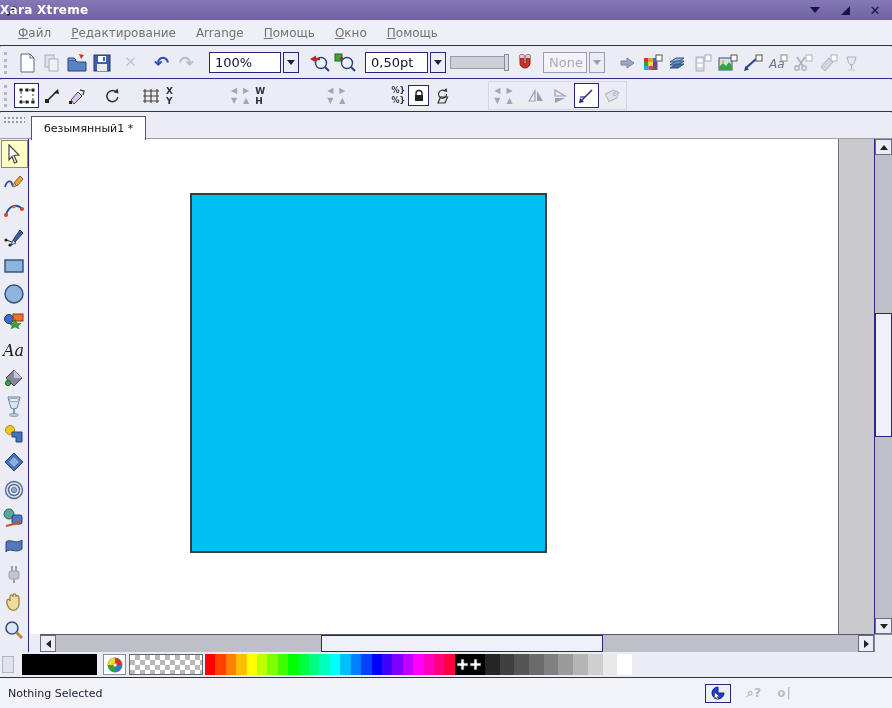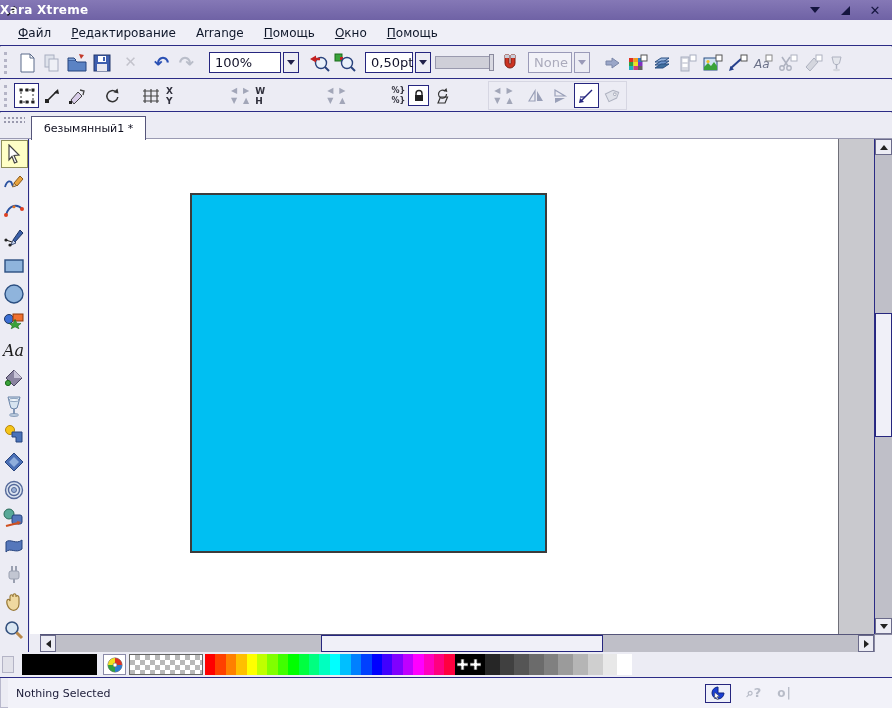--- a/index.html
+++ b/index.html
@@ -16,21 +16,21 @@
     font-size:12px;font-weight:bold;letter-spacing:.3px;}
   .win-controls{margin-left:auto;display:flex;align-items:center;gap:16px;padding-right:10px;z-index:2;}
   .win-controls .wc{width:14px;height:12px;display:flex;align-items:center;justify-content:center;cursor:default;}
   .tri-down{width:0;height:0;border-left:5px solid transparent;border-right:5px solid transparent;border-top:6px solid #15153f;}
   .tri-ne{width:0;height:0;border-left:9px solid transparent;border-top:9px solid #15153f;transform:rotate(90deg);}
   .x-glyph{color:#15153f;font-size:13px;font-weight:bold;line-height:1;}
 
   
   .menubar{position:absolute;top:20px;left:0;right:0;height:26px;background:#EFEFF7;
     border-bottom:1px solid #2B2B85;display:flex;align-items:center;padding-left:8px;}
-  .menu-item{display:inline-block;padding:3px 10px;font-size:12px;color:#0f172a;}
+  .menu-item{display:inline-block;padding:3px 10px;font-size:12px;color:#737373;}
   .menu-item.u::first-letter{text-decoration:underline;}
 
   
   .toolbar1{position:absolute;top:47px;left:0;right:0;height:32px;border-bottom:1px solid #2B2B85;
     background:#ECECF4;display:flex;align-items:center;padding-left:2px;}
   .toolbar2{position:absolute;top:80px;left:0;right:0;height:32px;border-bottom:1px solid #2B2B85;
     background:#ECECF4;display:flex;align-items:center;padding-left:2px;}
   .grip{width:5px;height:22px;border-left:3px dotted #b4b4c6;margin:0 5px 0 2px;}
   .ibtn{width:25px;height:25px;display:flex;align-items:center;justify-content:center;flex:none;}
   .ibtn.pressed{background:#fff;border:1px solid #26267F;}
@@ -100,21 +100,21 @@
                      linear-gradient(45deg,#b9b9b9 25%,transparent 25%,transparent 75%,#b9b9b9 75%);
     background-size:10px 10px;background-position:0 0,5px 5px;}
   .pal-hues{position:absolute;left:205px;top:2px;height:21px;display:flex;}
   .pal-cur{position:absolute;left:455px;top:2px;width:30px;height:21px;background:#000;}
   .pal-grays{position:absolute;left:485px;top:2px;height:21px;display:flex;}
   .swatch{height:21px;flex:none;}
   .marker{position:absolute;top:5px;}
 
   
   .statusbar{position:absolute;top:678px;left:0;right:0;bottom:0;background:#F2F2F9;
-    display:flex;align-items:center;padding:0 8px;font-size:11px;color:#1c1c38;margin-left:8px;}
+    display:flex;align-items:center;padding:0 8px;font-size:11px;color:#1c1c38;}
   .status-icons{margin-left:auto;display:flex;align-items:center;gap:16px;padding-right:92px;}
   .live-drag{width:26px;height:19px;border:1px solid #26267F;background:#EEF0FA;
     display:flex;align-items:center;justify-content:center;}
   .q-icon{color:#B8BCC8;font-size:13px;font-weight:bold;}
   .xy-icon{color:#B8BCC8;font-size:12px;font-weight:bold;letter-spacing:1px;}
 </style>
 </head>
 <body>
 
 <div class="titlebar">
@@ -204,21 +204,21 @@
   <span class="ibtn">
     <svg width="22" height="20" viewBox="0 0 22 20">
         <rect x="1" y="1" width="7" height="7" fill="#3AA33A" stroke="#1A6A1A"></rect>
         <rect x="6" y="4" width="3" height="3" fill="#C22222"></rect>
         <circle cx="13" cy="10" r="5.5" fill="#EAF1FA" stroke="#29427C" stroke-width="1.4"></circle>
         <line x1="17" y1="14" x2="21" y2="18" stroke="#29427C" stroke-width="2"></line>
       </svg>
   </span>
 
   <span class="combo" style="margin-left:8px;">
-    <span class="field" style="width:48px;">0,50pt</span>
+    <span class="field" style="width:63px;">0,50pt</span>
     <span class="drop">
         <span class="tri"></span>
       </span>
   </span>
 
   <span class="slider">
       <span class="sl-handle"></span>
     </span>
 
   <span class="ibtn">

